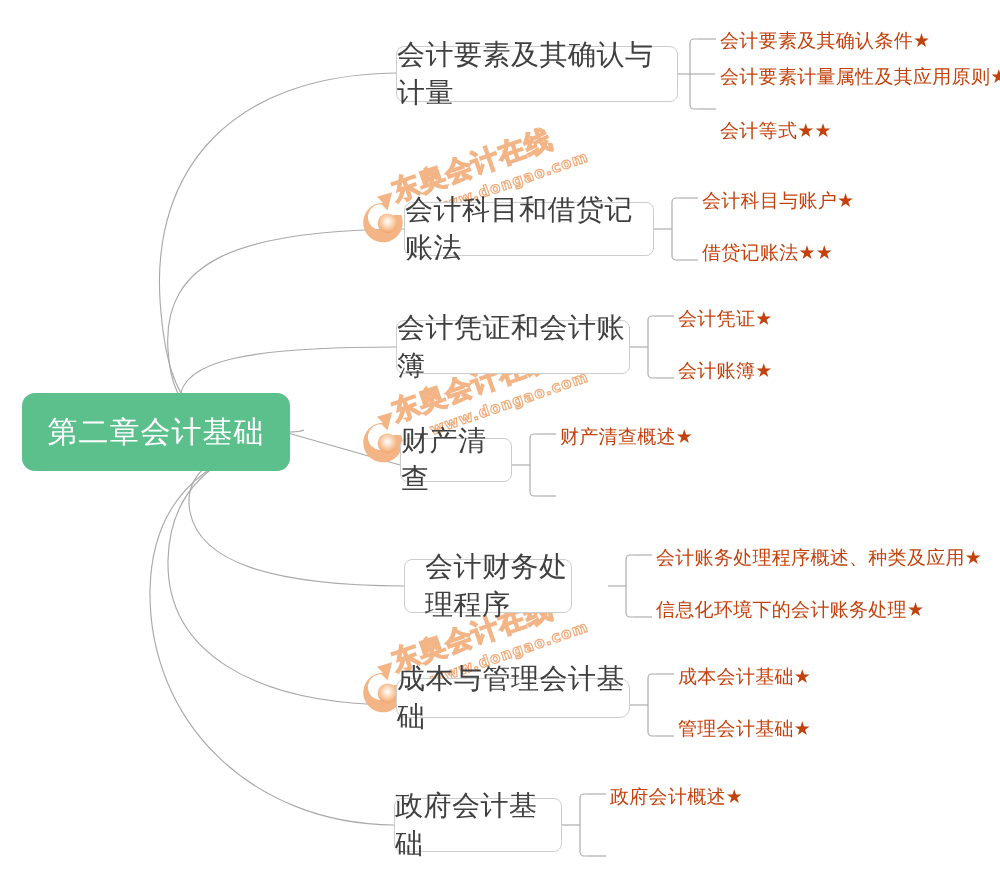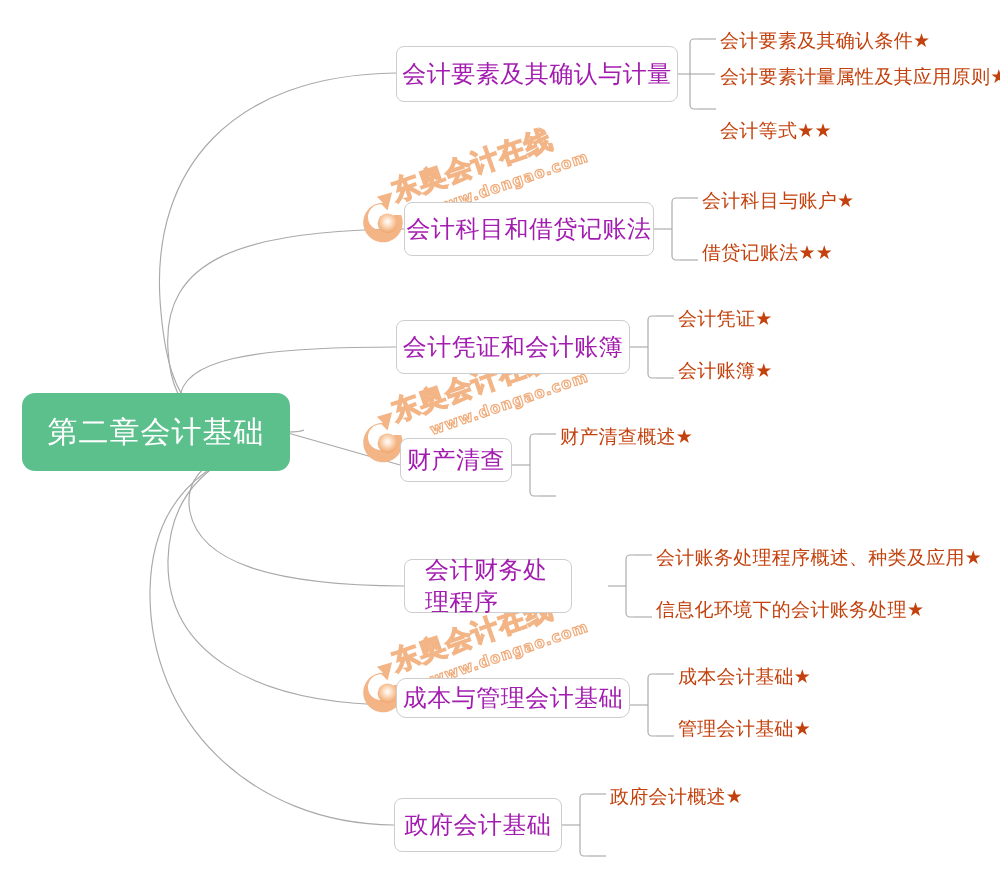--- a/index.html
+++ b/index.html
@@ -42,21 +42,21 @@
     background:#5cc08c;border-radius:13px;
     display:flex;align-items:center;justify-content:center;
     color:#ffffff;font-size:30px;letter-spacing:1px;
     z-index:6;
   }
 
   
   .branch-node{
     position:absolute;background:#ffffff;border:1px solid #cdcdcd;
     border-radius:8px;display:flex;align-items:center;justify-content:center;
-    color:#a21caf;font-size:24px;letter-spacing:.5px;
+    color:#404040;font-size:28px;letter-spacing:.5px;
     box-sizing:border-box;z-index:5;
   }
 
   
   .leaf{
     position:absolute;color:#c2410c;font-size:19px;white-space:nowrap;
     letter-spacing:.3px;z-index:5;
   }
 </style>
 </head>

